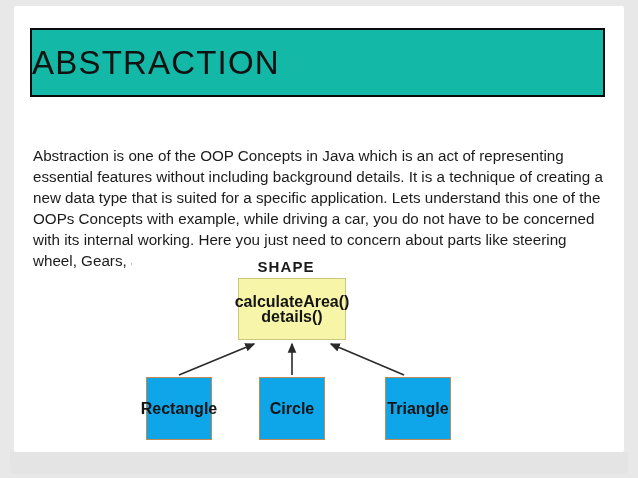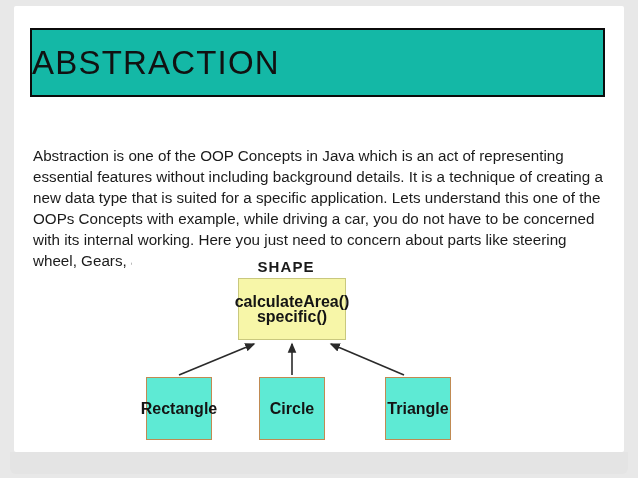--- a/index.html
+++ b/index.html
@@ -117,21 +117,21 @@
     top: 24px;
     width: 108px;
     height: 62px;
     background: #f7f6a8;
     border: 1px solid #c9c87e;
   }
 
   .node-child {
     width: 66px;
     height: 63px;
-    background: #5eead4;
+    background: #0ea5e9;
     border: 1px solid #c08a52;
   }
   .node-rect   { left: 14px;  top: 123px; }
   .node-circle { left: 127px; top: 123px; }
   .node-tri    { left: 231px; top: 123px; margin-left: 22px; }
 
   .edges {
     position: absolute;
     left: 0;
     top: 0;
@@ -167,21 +167,21 @@
 
       <line x1="47" y1="121" x2="122" y2="90" stroke="#2a2a2a" stroke-width="1.6" marker-end="url(#arrowhead)"></line>
 
       <line x1="160" y1="121" x2="160" y2="90" stroke="#2a2a2a" stroke-width="1.6" marker-end="url(#arrowhead)"></line>
 
       <line x1="272" y1="121" x2="199" y2="90" stroke="#2a2a2a" stroke-width="1.6" marker-end="url(#arrowhead)"></line>
     </svg>
 
     <div class="node node-shape">
       <span>calculateArea()</span>
-      <span>specific()</span>
+      <span>details()</span>
     </div>
 
     <div class="node node-child node-rect">
       <span>Rectangle</span>
     </div>
 
     <div class="node node-child node-circle">
       <span>Circle</span>
     </div>
 

